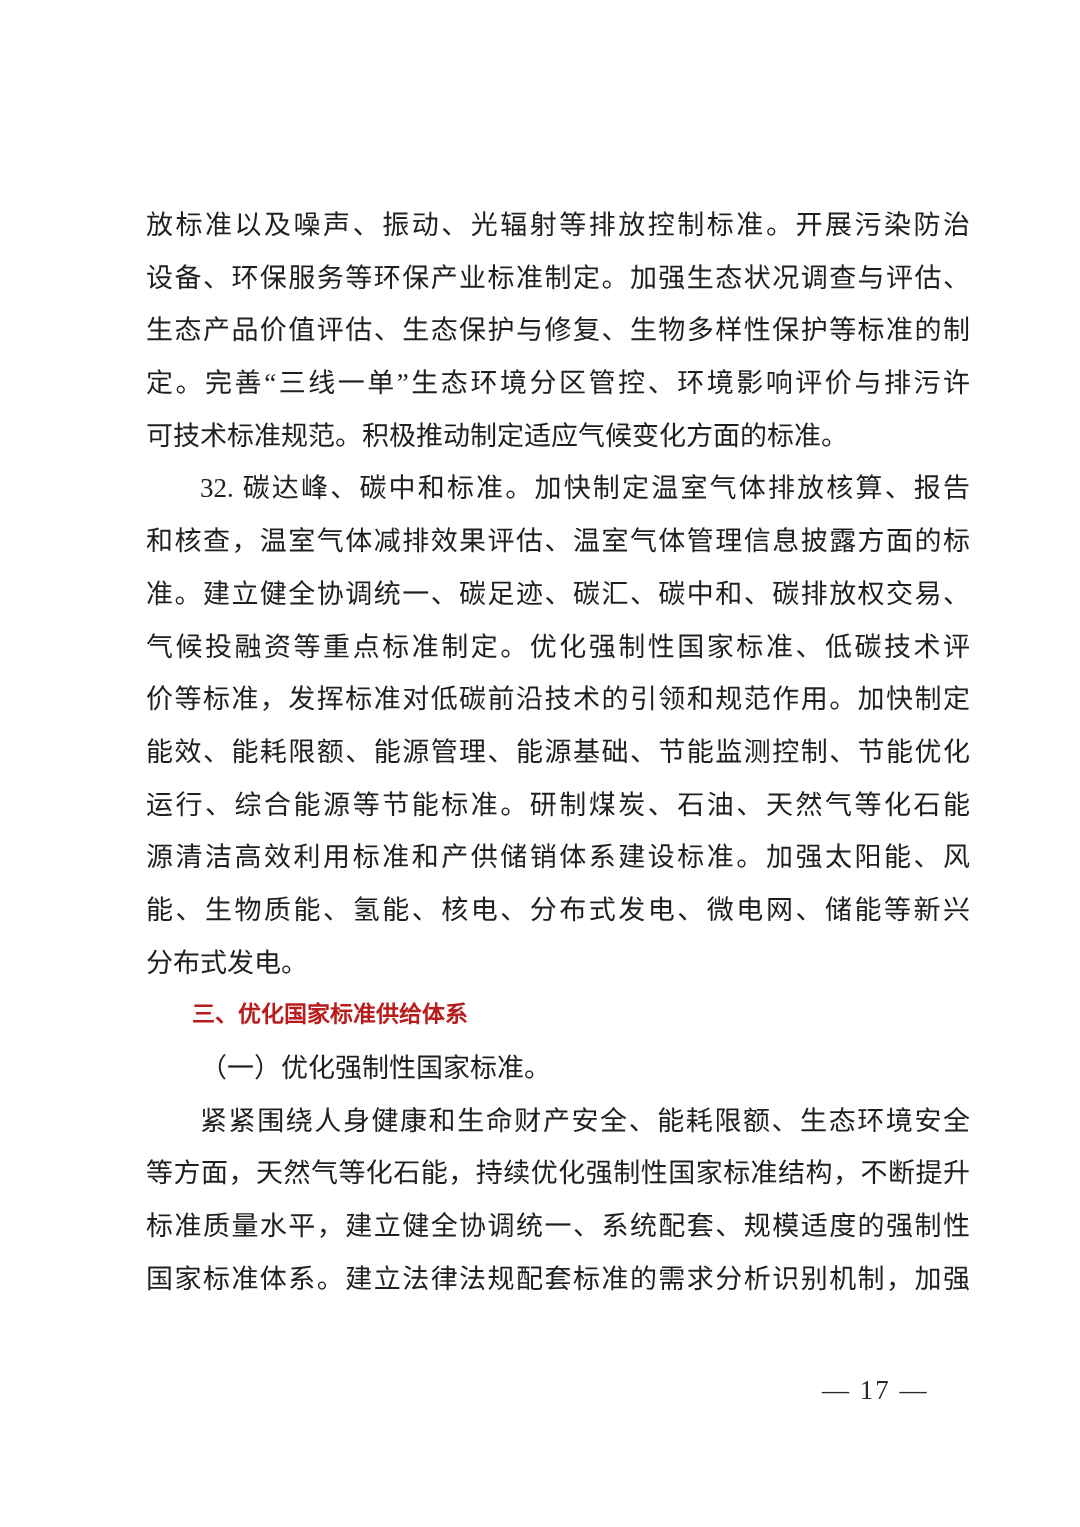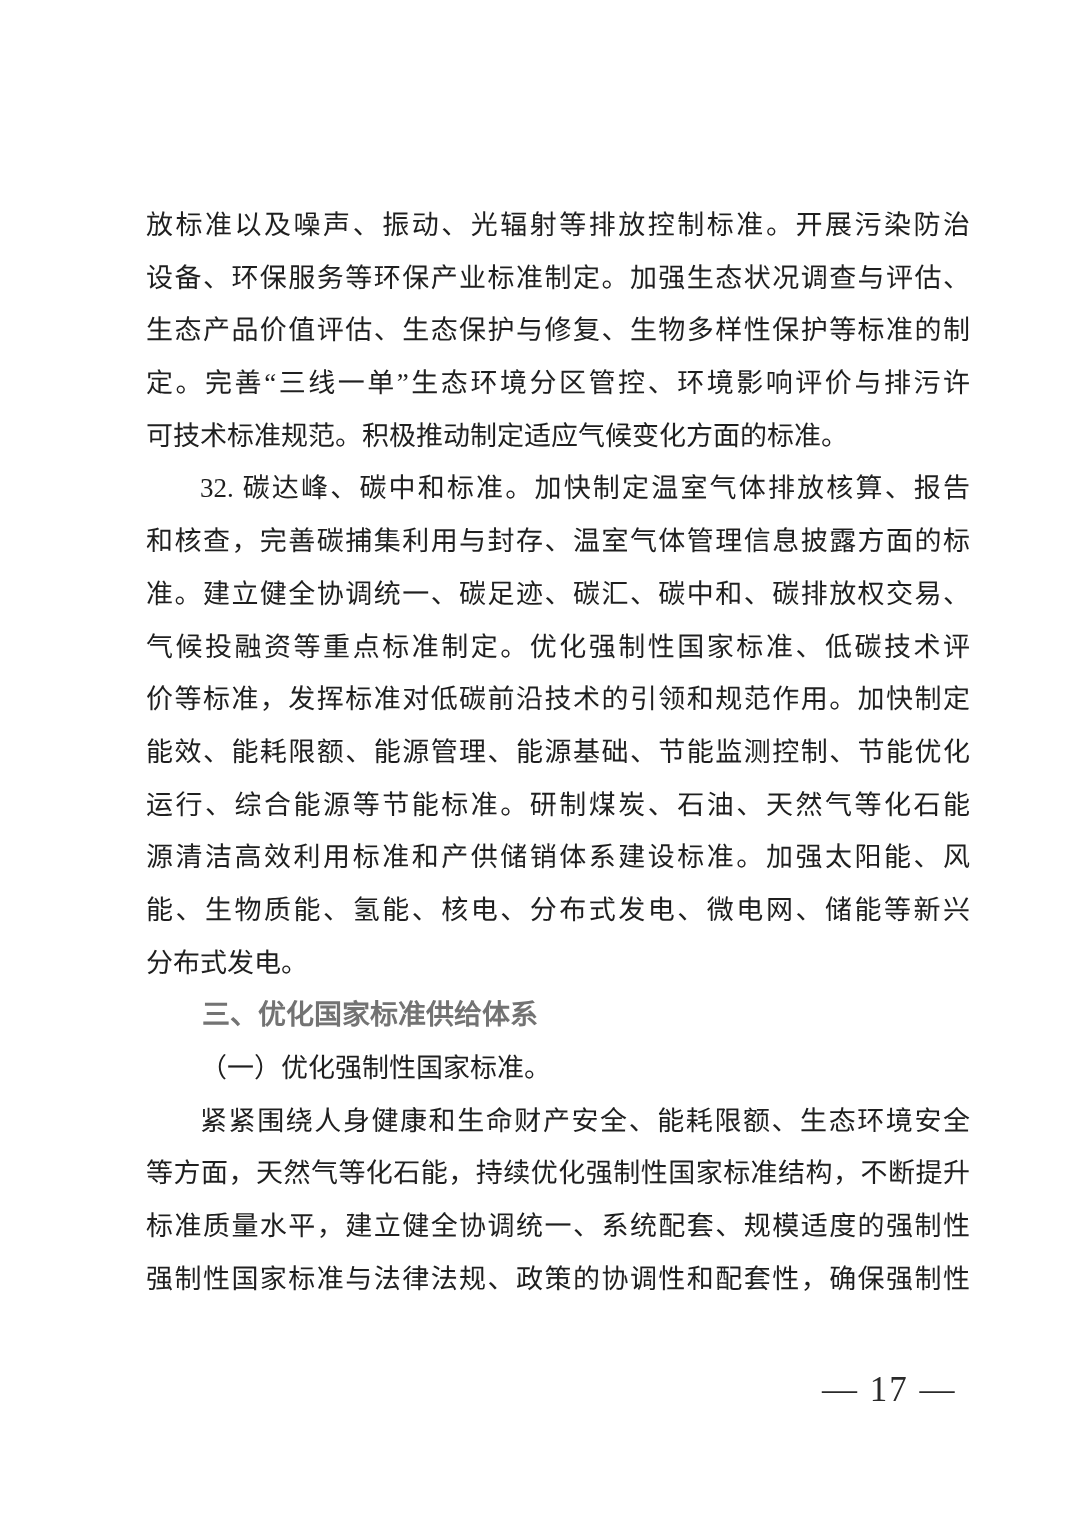--- a/index.html
+++ b/index.html
@@ -42,58 +42,58 @@
     text-align: justify;
     text-align-last: justify;
     text-justify: inter-character;
   }
   .line.ind {
     text-indent: 2em;
   }
   .line.heading {
     font-family: Liberation Serif, serif;
     font-weight: 700;
-    font-size: 28px;
-    color: #737373;
+    font-size: 23px;
+    color: #b91c1c;
   }
   .line.kaiti {
     font-family: "Liberation Serif", serif;
   }
   .page-footer {
     position: absolute;
     left: 822px;
     top: 1370px;
-    font-size: 35px;
+    font-size: 27px;
     line-height: 40px;
     color: #2a2a2a;
     font-family: "Liberation Serif", serif;
     letter-spacing: 2px;
   }
 </style>
 </head>
 <body>
 
 <div class="page">
   <div class="text-block">
       <div class="line body just">放标准以及噪声、振动、光辐射等排放控制标准。开展污染防治</div>
       <div class="line body just">设备、环保服务等环保产业标准制定。加强生态状况调查与评估、</div>
       <div class="line body just">生态产品价值评估、生态保护与修复、生物多样性保护等标准的制</div>
       <div class="line body just">定。完善“三线一单”生态环境分区管控、环境影响评价与排污许</div>
       <div class="line body">可技术标准规范。积极推动制定适应气候变化方面的标准。</div>
       <div class="line body just ind">32. 碳达峰、碳中和标准。加快制定温室气体排放核算、报告</div>
-      <div class="line body just">和核查，完善碳捕集利用与封存、温室气体管理信息披露方面的标</div>
+      <div class="line body just">和核查，温室气体减排效果评估、温室气体管理信息披露方面的标</div>
       <div class="line body just">准。建立健全协调统一、碳足迹、碳汇、碳中和、碳排放权交易、</div>
       <div class="line body just">气候投融资等重点标准制定。优化强制性国家标准、低碳技术评</div>
       <div class="line body just">价等标准，发挥标准对低碳前沿技术的引领和规范作用。加快制定</div>
       <div class="line body just">能效、能耗限额、能源管理、能源基础、节能监测控制、节能优化</div>
       <div class="line body just">运行、综合能源等节能标准。研制煤炭、石油、天然气等化石能</div>
       <div class="line body just">源清洁高效利用标准和产供储销体系建设标准。加强太阳能、风</div>
       <div class="line body just">能、生物质能、氢能、核电、分布式发电、微电网、储能等新兴</div>
       <div class="line body">分布式发电。</div>
       <div class="line heading ind">三、优化国家标准供给体系</div>
       <div class="line kaiti ind">（一）优化强制性国家标准。</div>
       <div class="line body just ind">紧紧围绕人身健康和生命财产安全、能耗限额、生态环境安全</div>
       <div class="line body just">等方面，天然气等化石能，持续优化强制性国家标准结构，不断提升</div>
       <div class="line body just">标准质量水平，建立健全协调统一、系统配套、规模适度的强制性</div>
-      <div class="line body just">强制性国家标准与法律法规、政策的协调性和配套性，确保强制性</div>
+      <div class="line body just">国家标准体系。建立法律法规配套标准的需求分析识别机制，加强</div>
     </div>
   <div class="page-footer">— 17 —</div>
 </div>
 
 </body></html>

